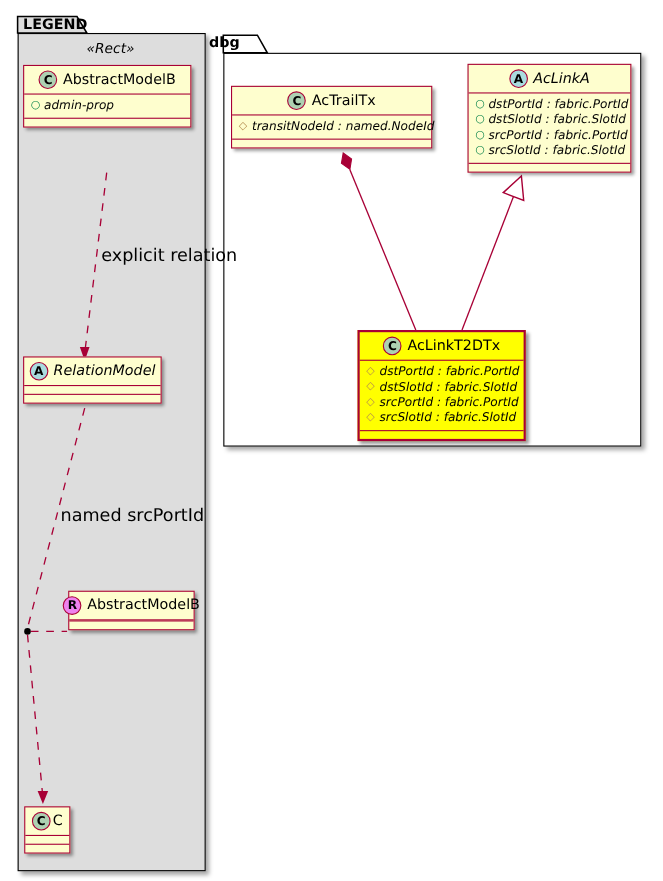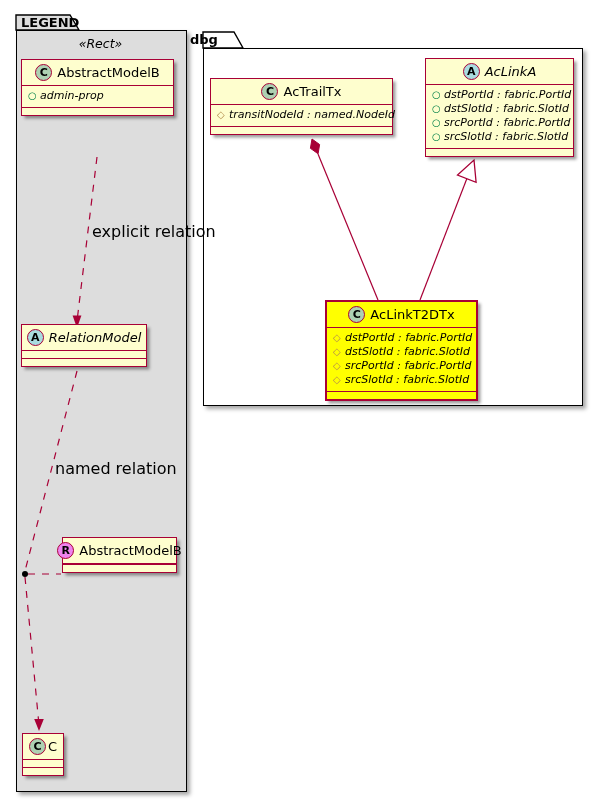--- a/index.html
+++ b/index.html
@@ -76,21 +76,21 @@
 
     <line x1="466.8" y1="178.7" x2="420" y2="300" stroke="#a80036" stroke-width="1.2"></line>
     <polygon points="474,160 476.1,182.3 457.5,175.1" fill="#ffffff" stroke="#a80036" stroke-width="1.3"></polygon>
   </svg>
 
   <div class="pkg-label" style="left:21px;top:15px;">LEGEND</div>
   <div class="pkg-label" style="left:190px;top:32px;">dbg</div>
   <div class="stereotype" style="left:16px;top:36px;width:169px;">«Rect»</div>
 
   <div class="rel-label" style="left:92px;top:222px;">explicit relation</div>
-  <div class="rel-label" style="left:55px;top:459px;">named relation</div>
+  <div class="rel-label" style="left:55px;top:459px;">named srcPortId</div>
 
   <div class="uml" style="left:21px;top:59px;width:151px;">
     <div class="title">
       <span class="spot c">C</span>
       <span>AbstractModelB</span>
     </div>
     <div class="sep"></div>
     <div class="members">
       <div class="member">
         <span class="vis circle"></span>

